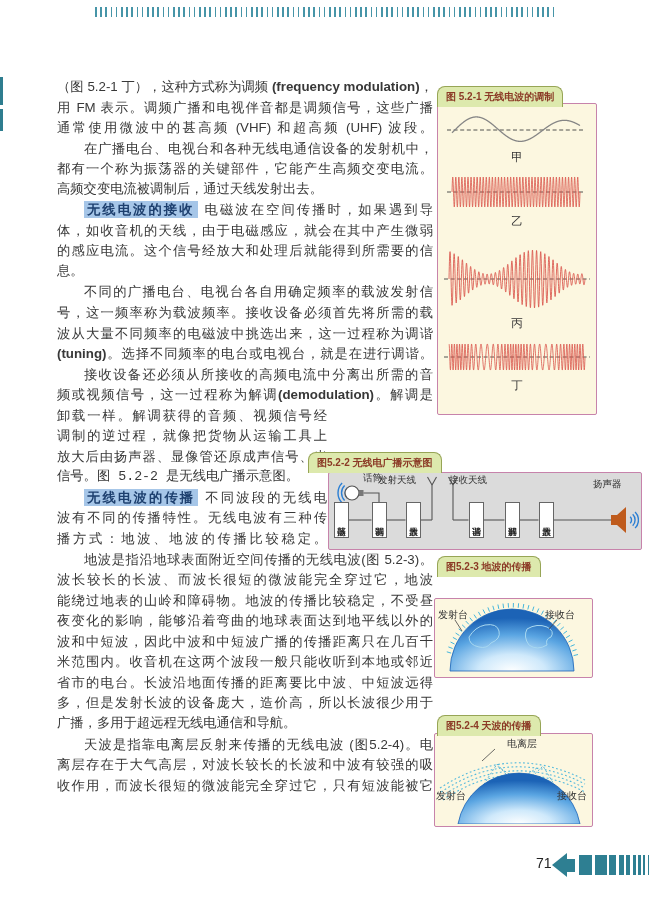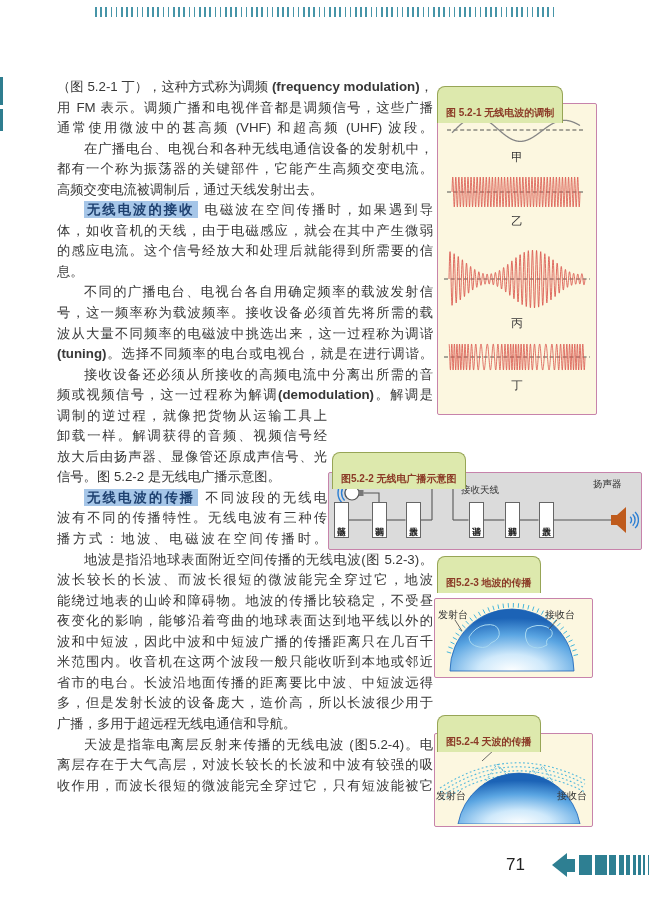--- a/index.html
+++ b/index.html
@@ -10,69 +10,69 @@
   .topdeco{position:absolute;left:95px;top:7px;width:462px;height:10px;
            background:repeating-linear-gradient(90deg,#4795a8 0 1.6px,rgba(0,0,0,0) 1.6px 5.2px);}
   .ld{position:absolute;left:0;width:3px;background:#2e7d8f;}
   .ld1{top:77px;height:28px;}
   .ld2{top:109px;height:22px;}
 
   
   #textcol{position:absolute;left:57px;top:77px;width:376px;}
   .tl{height:20.55px;line-height:20.55px;font-size:13.3px;color:#383838;
       text-align:justify;text-align-last:justify;}
-  .tl.end{text-align-last:left;}
+  .tl.end{text-align-last:left;font-family:Liberation Mono, monospace;}
   .tl.narrow{width:270px;}
   .tl.indent{padding-left:27px;box-sizing:border-box;}
   .hl{background:#a6c6e8;color:#1d3f6e;font-weight:bold;padding:1px 3px;margin-right:7px;}
   .b{font-weight:bold;}
 
   
   .figtab{position:absolute;z-index:2;background:#dde9ad;border:1px solid #97a556;border-bottom:none;
           border-radius:8px 8px 0 0;color:#8b3a26;font-weight:bold;font-size:10px;line-height:1;
-          padding:21px 8px 5px;white-space:nowrap;}
+          padding:5px 8px 5px;white-space:nowrap;}
   .figbox{position:absolute;z-index:1;background:#fcf7e0;border:1.6px solid #c783ab;
           border-radius:2px;box-sizing:border-box;}
   #fig1-tab{left:437px;top:86px;}
   #fig1-box{left:437px;top:103px;width:160px;height:312px;}
-  #fig2-tab{left:332px;top:452px;}
+  #fig2-tab{left:308px;top:452px;}
   #fig2-box{left:328px;top:472px;width:314px;height:78px;background:#dbdbdb;}
   #fig3-tab{left:437px;top:556px;}
   #fig3-box{left:434px;top:598px;width:159px;height:80px;}
   #fig4-tab{left:437px;top:715px;}
   #fig4-box{left:434px;top:733px;width:159px;height:94px;}
 
   .wsvg{position:absolute;}
   #wave-jia{left:9px;top:6px;}
   #wave-yi{left:9px;top:70px;}
   #wave-bing{left:6px;top:140px;}
   #wave-ding{left:6px;top:236px;}
   .wlabel{position:absolute;width:100%;text-align:center;font-size:11.5px;color:#333;height:15px;left:0;}
   #wl-jia{top:46px;}#wl-yi{top:110px;}#wl-bing{top:212px;}#wl-ding{top:274px;}
 
   #fig2-svg{position:absolute;left:0;top:0;}
   .f2label{position:absolute;font-size:9.5px;color:#333;line-height:1.1;white-space:nowrap;}
   #lbl-mic{left:34px;top:0px;}
   #lbl-txant{left:49px;top:2px;}
-  #lbl-rxant{left:132px;top:2px;margin-top:10px;}
+  #lbl-rxant{left:120px;top:2px;}
   #lbl-spk{left:264px;top:6px;}
   .compbox{position:absolute;width:15px;height:36px;box-sizing:border-box;background:#fff;
            border:1px solid #666;display:flex;align-items:center;justify-content:center;
            writing-mode:vertical-rl;text-orientation:upright;font-size:9px;color:#222;line-height:1;}
 
   .figlabel{position:absolute;font-size:10px;color:#333;white-space:nowrap;}
   #f3-left{left:3px;top:9px;}
   #f3-right{left:110px;top:9px;}
-  #f4-iono{left:54px;top:3px;}
+  #f4-iono{left:72px;top:3px;}
   #f4-left{left:1px;top:55px;}
   #f4-right{left:122px;top:55px;}
   .gsvg{position:absolute;left:0;top:0;}
 
   
-  #pagenum{position:absolute;left:506px;top:855px;font-size:17px;color:#222;}
+  #pagenum{position:absolute;left:536px;top:855px;font-size:14px;color:#222;}
   #footer-arrow{position:absolute;left:552px;top:852px;height:26px;display:flex;align-items:center;}
   .ah{width:0;height:0;border-top:12px solid transparent;border-bottom:12px solid transparent;
       border-right:15px solid #2e7f92;}
   .stem{width:8px;height:13px;background:#2e7f92;margin-right:4px;}
   .fbar{background:#2e7f92;height:20px;margin-right:2.5px;}
 </style>
 </head>
 <body>
 
 <div id="page">
@@ -91,27 +91,27 @@
       <div class="tl indent"><span class="hl">无线电波的接收</span><span>电磁波在空间传播时，如果遇到导</span></div>
       <div class="tl"><span>体，如收音机的天线，由于电磁感应，就会在其中产生微弱</span></div>
       <div class="tl"><span>的感应电流。这个信号经放大和处理后就能得到所需要的信</span></div>
       <div class="tl end"><span>息。</span></div>
       <div class="tl indent"><span>不同的广播电台、电视台各自用确定频率的载波发射信</span></div>
       <div class="tl"><span>号，这一频率称为载波频率。接收设备必须首先将所需的载</span></div>
       <div class="tl"><span>波从大量不同频率的电磁波中挑选出来，这一过程称为调谐</span></div>
       <div class="tl"><span class="b">(tuning)</span><span>。选择不同频率的电台或电视台，就是在进行调谐。</span></div>
       <div class="tl indent"><span>接收设备还必须从所接收的高频电流中分离出所需的音</span></div>
       <div class="tl"><span>频或视频信号，这一过程称为解调</span><span class="b">(demodulation)</span><span>。解调是</span></div>
+      <div class="tl narrow"><span>卸载一样。解调获得的音频、视频信号经</span></div>
       <div class="tl narrow"><span>调制的逆过程，就像把货物从运输工具上</span></div>
-      <div class="tl narrow"><span>卸载一样。解调获得的音频、视频信号经</span></div>
       <div class="tl narrow"><span>放大后由扬声器、显像管还原成声信号、光</span></div>
       <div class="tl narrow end"><span>信号。图 5.2-2 是无线电广播示意图。</span></div>
       <div class="tl narrow indent"><span class="hl">无线电波的传播</span><span>不同波段的无线电</span></div>
       <div class="tl narrow"><span>波有不同的传播特性。无线电波有三种传</span></div>
-      <div class="tl narrow"><span>播方式：地波、电磁波在空间传播时。</span></div>
+      <div class="tl narrow"><span>播方式：地波、地波的传播比较稳定。</span></div>
       <div class="tl indent"><span>地波是指沿地球表面附近空间传播的无线电波(图 5.2-3)。</span></div>
       <div class="tl"><span>波长较长的长波、而波长很短的微波能完全穿过它，地波</span></div>
       <div class="tl"><span>能绕过地表的山岭和障碍物。地波的传播比较稳定，不受昼</span></div>
       <div class="tl"><span>夜变化的影响，能够沿着弯曲的地球表面达到地平线以外的</span></div>
       <div class="tl"><span>波和中短波，因此中波和中短波广播的传播距离只在几百千</span></div>
       <div class="tl"><span>米范围内。收音机在这两个波段一般只能收听到本地或邻近</span></div>
       <div class="tl"><span>省市的电台。长波沿地面传播的距离要比中波、中短波远得</span></div>
       <div class="tl"><span>多，但是发射长波的设备庞大，造价高，所以长波很少用于</span></div>
       <div class="tl end"><span>广播，多用于超远程无线电通信和导航。</span></div>
       <div class="tl indent"><span>天波是指靠电离层反射来传播的无线电波 (图5.2-4)。电</span></div>

